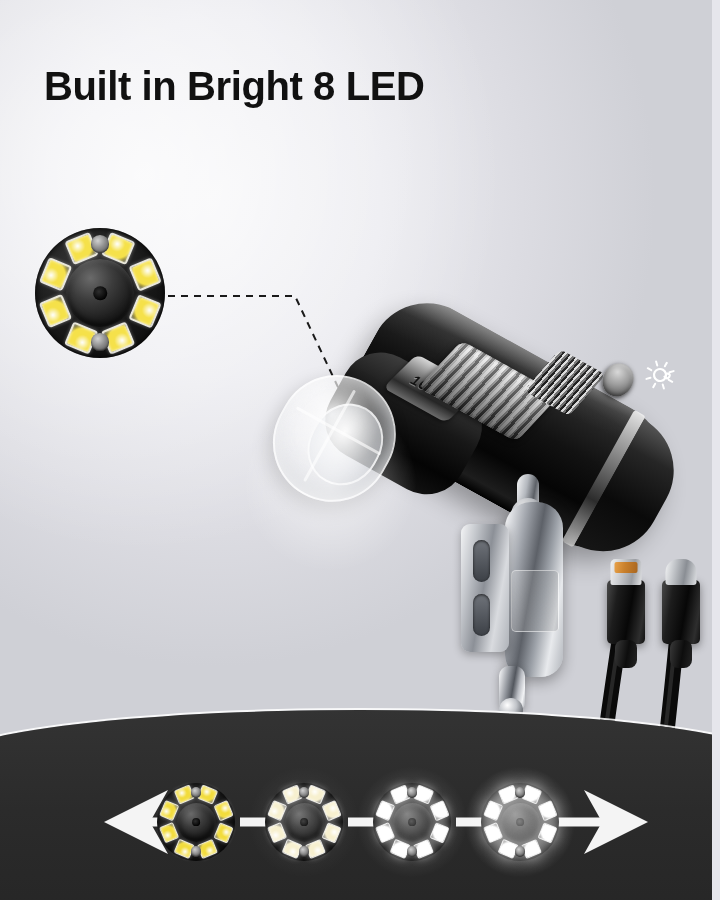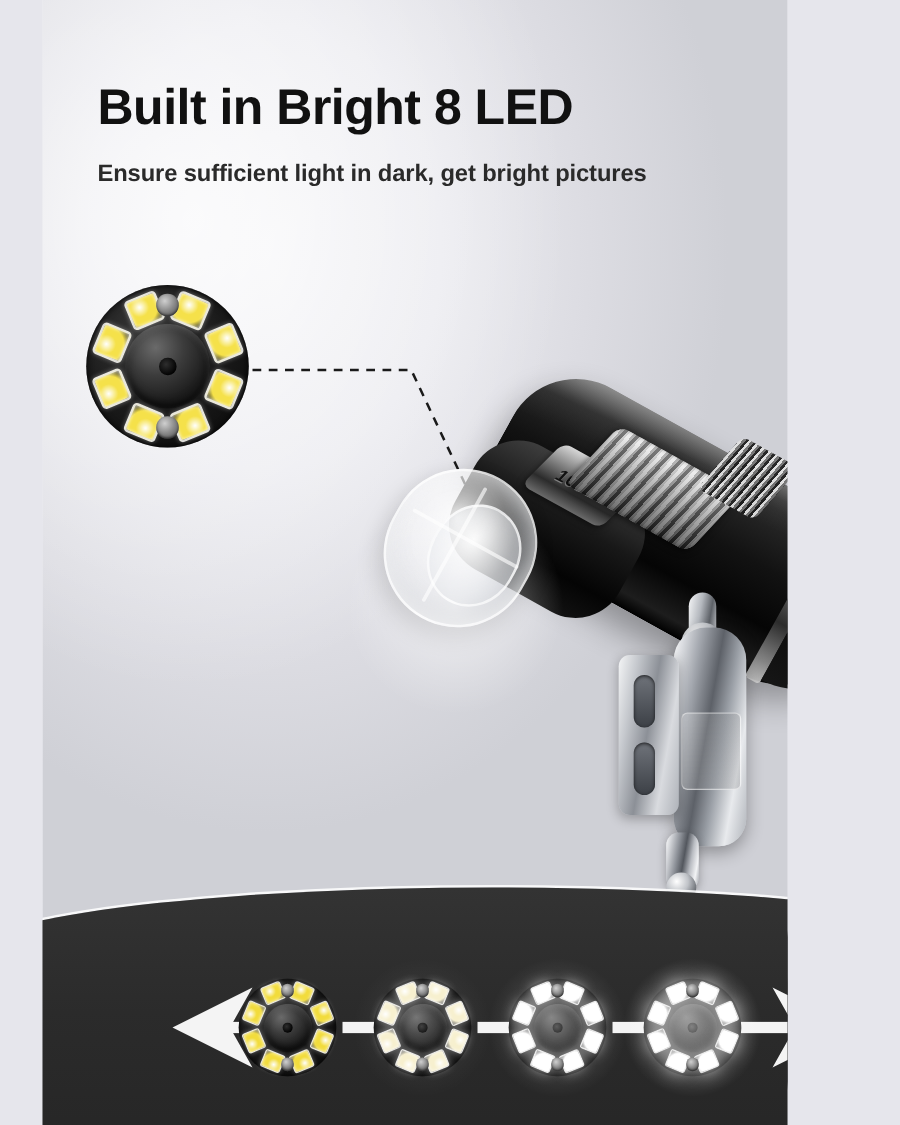--- a/index.html
+++ b/index.html
@@ -2,21 +2,21 @@
 <html><head>
 <meta charset="utf-8">
 <style>
   * { margin:0; padding:0; box-sizing:border-box; }
   html,body { width:720px; height:900px; }
   body {
     font-family:"Liberation Sans", sans-serif;
     position:relative; overflow:hidden;
     background:#e6e6ec;
   }
-  #stage { position:absolute; inset:0; width:596px; height:900px; overflow:hidden;margin-left:34px; }
+  #stage { position:absolute; inset:0; width:712px; height:900px; overflow:hidden; }
 
   
   .bg {
     position:absolute; inset:0;
     background:
       radial-gradient(ellipse 62% 52% at 30% 22%, #f2f2f5 0%, #eaeaef 38%, #dcdce2 70%, #cfd0d6 100%),
       linear-gradient(115deg,#eeeef2 0%,#e4e4ea 45%,#c8c9cf 100%);
   }
   .bg-sheen {
     position:absolute; left:-10%; top:-5%; width:85%; height:70%;
@@ -276,21 +276,20 @@
 </style>
 </head>
 <body>
 
 <div id="stage">
 
   <div class="bg"></div>
   <div class="bg-sheen"></div>
 
   <div class="headline">Built in Bright 8 LED</div>
-  <div class="subtitle">Ensure sufficient light in dark, get bright pictures</div>
 
   <svg class="leader">
     <path d="M168 296 L295 296 L345 402" fill="none" stroke="#1a1a1a" stroke-width="2" stroke-dasharray="7 6" stroke-linecap="butt"></path>
   </svg>
 
   <div class="scope">
 
     <div class="scope-body">
       <div class="chrome-band"></div>
       <div class="scope-rear-cap"></div>

